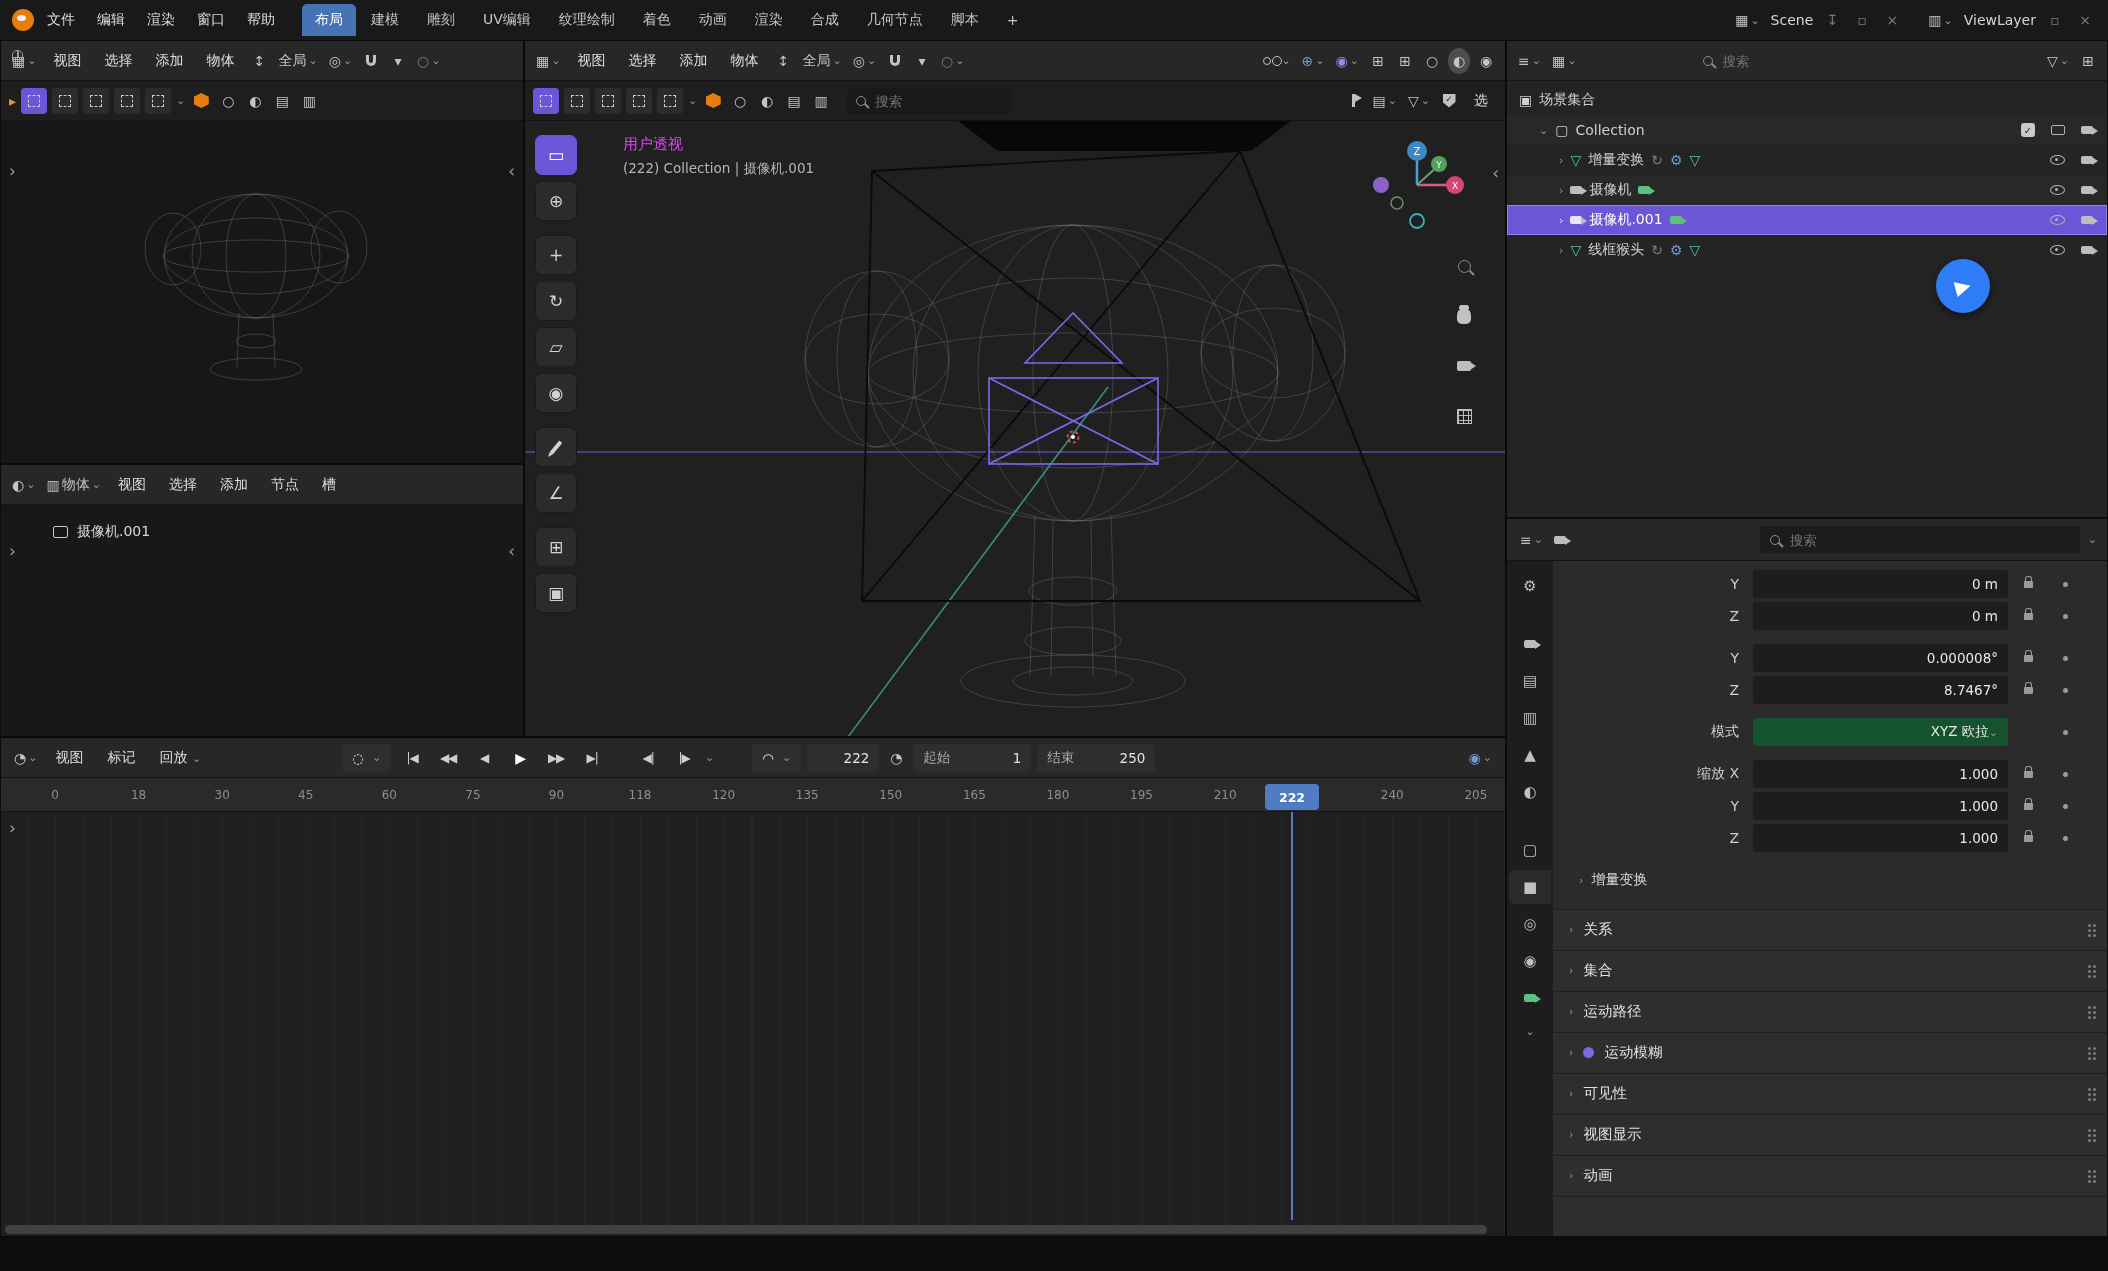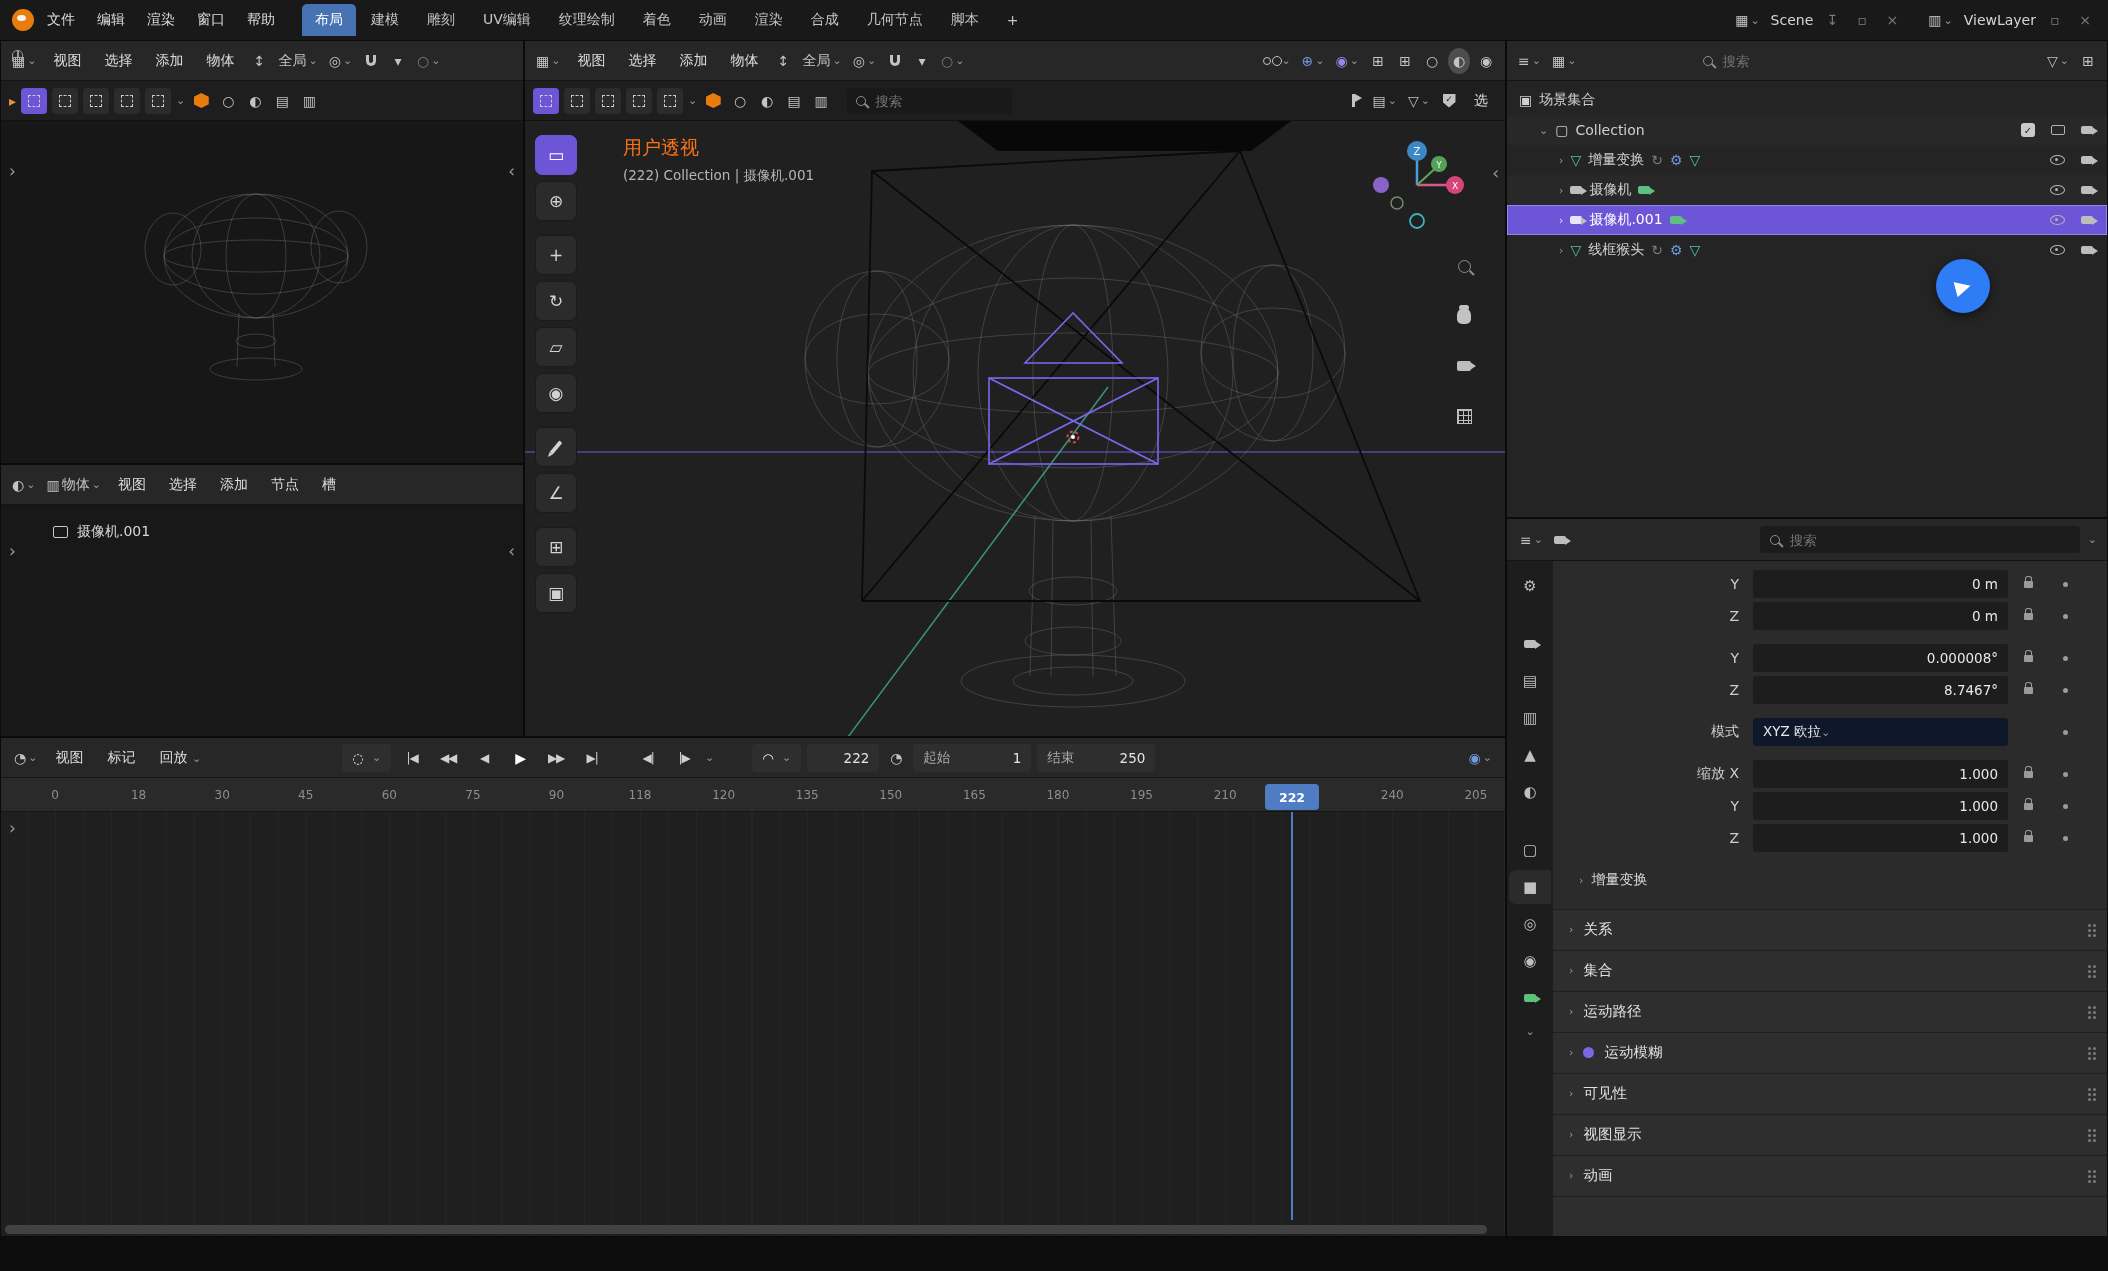--- a/index.html
+++ b/index.html
@@ -52,21 +52,21 @@
   .vpcontent{position:relative;height:calc(100% - 80px);overflow:hidden}
   .edge{position:absolute;color:#9a9a9a;font-size:17px;z-index:6}
 
   
   .toolcol{position:absolute;left:10px;top:14px;display:flex;flex-direction:column;gap:6px;z-index:5}
   .tbtn{width:42px;height:40px;border-radius:7px;background:#2b2b2b;border:1px solid #1a1a1a;display:flex;align-items:center;justify-content:center;color:#d2d2d2;font-size:17px}
   .tbtn.active{background:#6C55D6;border-color:#6C55D6;color:#fff}
   .pencil{width:4px;height:15px;background:#d2d2d2;transform:rotate(40deg);position:relative;border-radius:1px}
   .pencil::after{content:'';position:absolute;left:0;bottom:-5px;border-left:2px solid transparent;border-right:2px solid transparent;border-top:5px solid #d2d2d2}
   .vp-label{position:absolute;left:98px;top:14px;z-index:4}
-  .vp-label .t1{font-size:19px;color:#f97316}
+  .vp-label .t1{font-size:15px;color:#d946ef}
   .vp-label .t2{font-size:13.5px;color:#b5b5b5;margin-top:6px}
   .gizmo{position:absolute;right:40px;top:16px;width:96px;height:96px;z-index:5}
   .navcol{position:absolute;right:24px;top:128px;display:flex;flex-direction:column;gap:16px;align-items:center;z-index:5}
   .navbtn{width:34px;height:34px;border-radius:50%;display:flex;align-items:center;justify-content:center;color:#bdbdbd}
   .handi{width:14px;height:16px;background:#c2c2c2;border-radius:7px 7px 5px 5px;position:relative}
   .handi::before{content:'';position:absolute;top:-3px;left:2px;width:10px;height:5px;background:#c2c2c2;border-radius:3px}
   .cami{width:14px;height:10px;background:#bdbdbd;border-radius:2px;position:relative;flex:none}
   .cami::after{content:'';position:absolute;right:-5px;top:1px;border-top:4px solid transparent;border-bottom:4px solid transparent;border-left:6px solid #bdbdbd}
   .cami.sm{width:12px;height:8px}
   .cami.green{background:#5ec07f}.cami.green::after{border-left-color:#5ec07f}
@@ -90,21 +90,21 @@
   .psearch{display:flex;align-items:center;gap:8px;background:#1c1c1c;border-radius:4px;height:27px;padding:0 10px;width:320px;margin-left:auto}
   .psearch input{background:transparent;border:none;outline:none;color:#cfcfcf;font-size:13.5px;width:250px;font-family:inherit}
   .tabstrip{position:absolute;left:0;top:42px;bottom:0;width:46px;background:#1d1d1d;display:flex;flex-direction:column;align-items:center;padding-top:8px;gap:3px}
   .ptab{width:42px;height:34px;display:flex;align-items:center;justify-content:center;border-radius:7px 0 0 7px;color:#c0c0c0;font-size:15px}
   .ptab.active{background:#2b2b2b}
   .tabgap{height:18px}
   .props-body{position:absolute;left:46px;top:42px;right:0;bottom:0;background:#2b2b2b;overflow:hidden;padding-top:6px}
   .prow{display:flex;align-items:center;height:30px;margin:2px 0}
   .plabel{width:200px;text-align:right;padding-right:14px;color:#cfcfcf;flex:none}
   .pfield{width:255px;height:28px;background:#1d1d1d;border-radius:3px;display:flex;align-items:center;justify-content:flex-end;padding:0 10px;color:#e8e8e8;font-size:13.5px}
-  .pfield.mode{background:#0f172a;justify-content:flex-start}
+  .pfield.mode{background:#14532d;justify-content:flex-end}
   .lockw{width:40px;display:flex;justify-content:center}
   .dotw{width:34px;display:flex;justify-content:center}
   .lock{width:9px;height:7px;background:#9a9a9a;border-radius:1px;position:relative;display:inline-block}
   .lock::before{content:'';position:absolute;top:-5px;left:1px;width:5px;height:5px;border:1.5px solid #9a9a9a;border-bottom:none;border-radius:3px 3px 0 0}
   .dot{width:5px;height:5px;border-radius:50%;background:#9a9a9a;display:inline-block}
   .gap8{height:8px}
   .subhead{display:flex;align-items:center;gap:8px;height:34px;padding-left:26px;color:#d8d8d8;margin-top:10px}
   .phead{height:40px;display:flex;align-items:center;gap:10px;padding:0 16px;background:#2e2e2e;border-top:1px solid #1f1f1f;color:#e0e0e0;font-size:14.5px;margin-top:1px}
   .grip{width:3px;height:3px;border-radius:50%;background:#7b7b7b;box-shadow:5px 0 #7b7b7b,0 5px #7b7b7b,5px 5px #7b7b7b,0 10px #7b7b7b,5px 10px #7b7b7b;margin-left:auto;margin-top:-8px}
   .pdot{width:11px;height:11px;border-radius:50%;background:#7a68e0}

